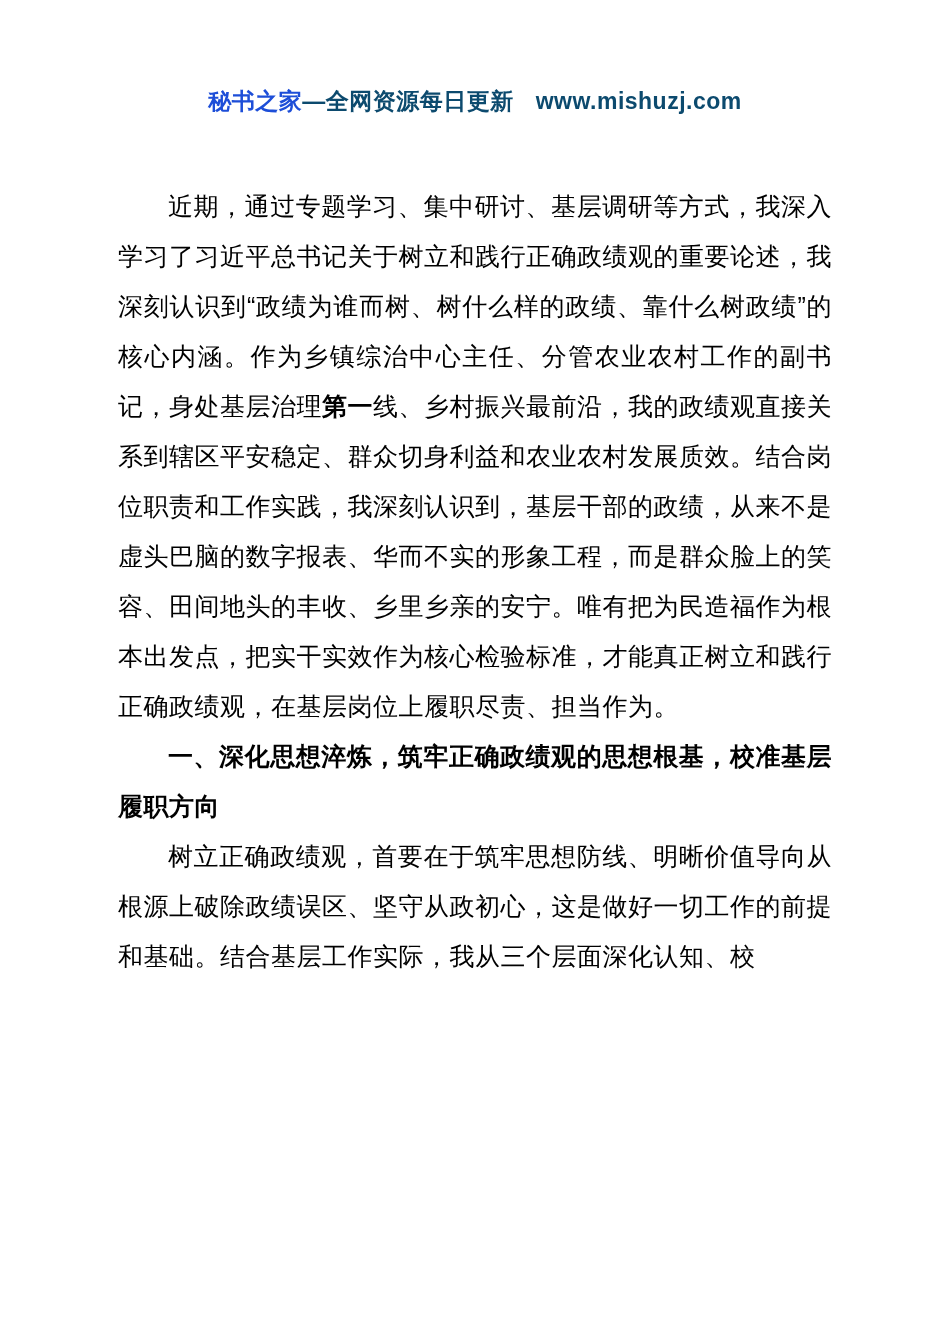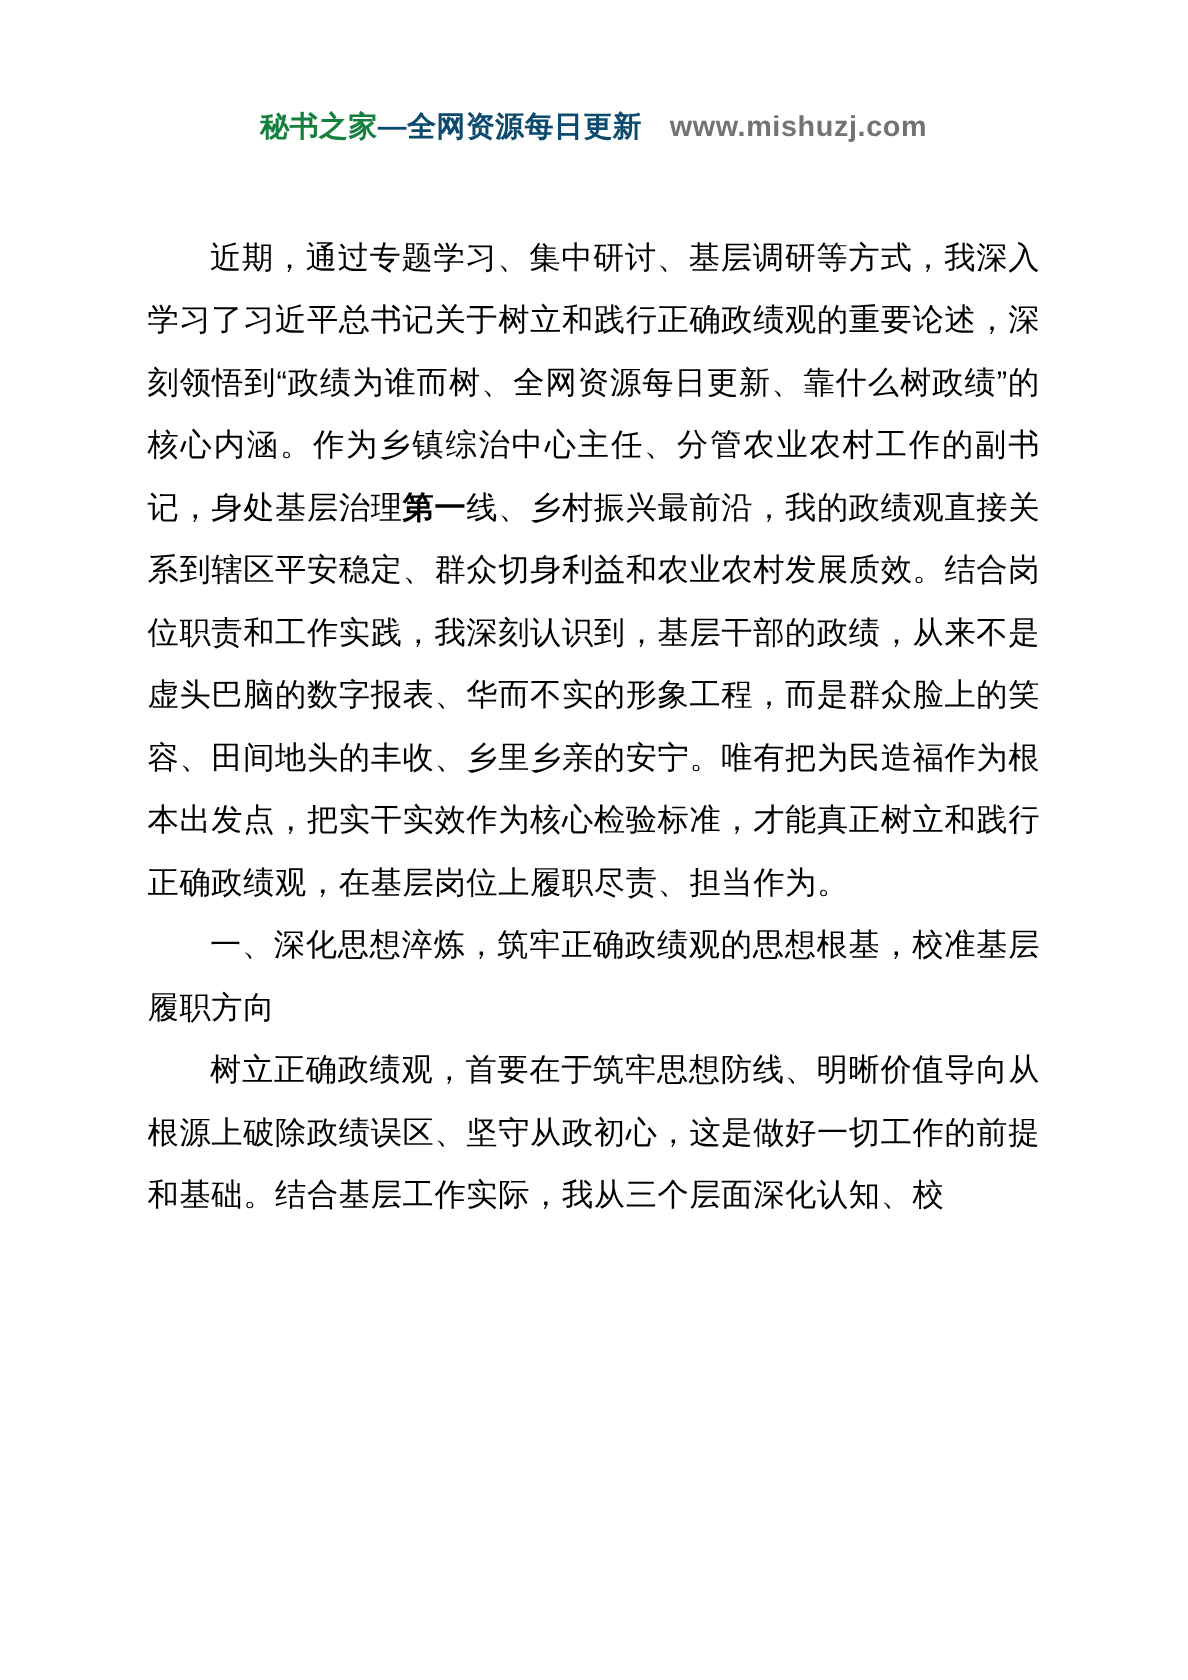--- a/index.html
+++ b/index.html
@@ -18,59 +18,59 @@
     padding: 86px 118px 60px 118px;
   }
   .site-header {
     text-align: center;
     font-size: 23px;
     font-weight: bold;
     letter-spacing: 0.5px;
     margin-bottom: 64px;
     white-space: nowrap;
   }
-  .brand { color: #15803d; }
+  .brand { color: #1d4ed8; }
   .tagline { color: #0c4a6e; }
-  .url { color: #737373; margin-left: 22px; cursor: pointer; text-decoration: none; }
+  .url { color: #0c4a6e; margin-left: 22px; cursor: pointer; text-decoration: none; }
   .doc-title {
     text-align: center;
     font-size: 35px;
     line-height: 56px;
     font-weight: bold;
     color: #111111;
     letter-spacing: 1px;
     margin: 0 -6px 56px -6px;
   }
   .doc-body {
     font-size: 25px;
     line-height: 50px;
     text-align: justify;
     letter-spacing: 0.5px;
     color: #000000;
   }
   .para {
     text-indent: 2em;
     margin: 0;
   }
-  .heading { font-weight: normal; }
+  .heading { font-weight: bold; }
   .bold { font-weight: bold; }
 </style>
 </head>
 <body>
 
 <div class="page">
 
   <header class="site-header">
     <span class="brand">秘书之家</span><span class="tagline">—全网资源每日更新</span><span class="url">www.mishuzj.com</span>
   </header>
 
 
   <main class="doc-body">
 
-    <p class="para"><span>近期，通过专题学习、集中研讨、基层调研等方式，我深入学习了习近平总书记关于树立和践行正确政绩观的重要论述，深刻领悟到“政绩为谁而树、全网资源每日更新、靠什么树政绩”的核心内涵。作为乡镇综治中心主任、分管农业农村工作的副书记，身处基层治理</span><strong class="bold">第一</strong><span>线、乡村振兴最前沿，我的政绩观直接关系到辖区平安稳定、群众切身利益和农业农村发展质效。结合岗位职责和工作实践，我深刻认识到，基层干部的政绩，从来不是虚头巴脑的数字报表、华而不实的形象工程，而是群众脸上的笑容、田间地头的丰收、乡里乡亲的安宁。唯有把为民造福作为根本出发点，把实干实效作为核心检验标准，才能真正树立和践行正确政绩观，在基层岗位上履职尽责、担当作为。</span></p>
+    <p class="para"><span>近期，通过专题学习、集中研讨、基层调研等方式，我深入学习了习近平总书记关于树立和践行正确政绩观的重要论述，我深刻认识到“政绩为谁而树、树什么样的政绩、靠什么树政绩”的核心内涵。作为乡镇综治中心主任、分管农业农村工作的副书记，身处基层治理</span><strong class="bold">第一</strong><span>线、乡村振兴最前沿，我的政绩观直接关系到辖区平安稳定、群众切身利益和农业农村发展质效。结合岗位职责和工作实践，我深刻认识到，基层干部的政绩，从来不是虚头巴脑的数字报表、华而不实的形象工程，而是群众脸上的笑容、田间地头的丰收、乡里乡亲的安宁。唯有把为民造福作为根本出发点，把实干实效作为核心检验标准，才能真正树立和践行正确政绩观，在基层岗位上履职尽责、担当作为。</span></p>
 
     <p class="para heading">一、深化思想淬炼，筑牢正确政绩观的思想根基，校准基层履职方向</p>
 
     <p class="para">树立正确政绩观，首要在于筑牢思想防线、明晰价值导向从根源上破除政绩误区、坚守从政初心，这是做好一切工作的前提和基础。结合基层工作实际，我从三个层面深化认知、校</p>
 
   </main>
 
 </div>
 
 </body></html>

